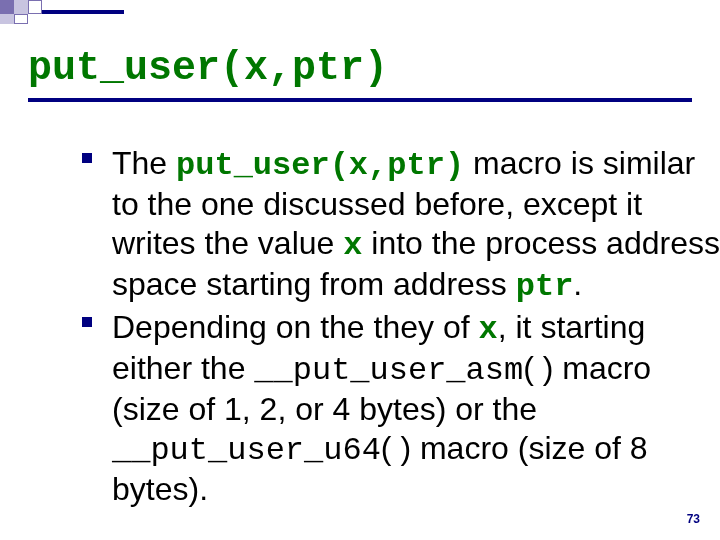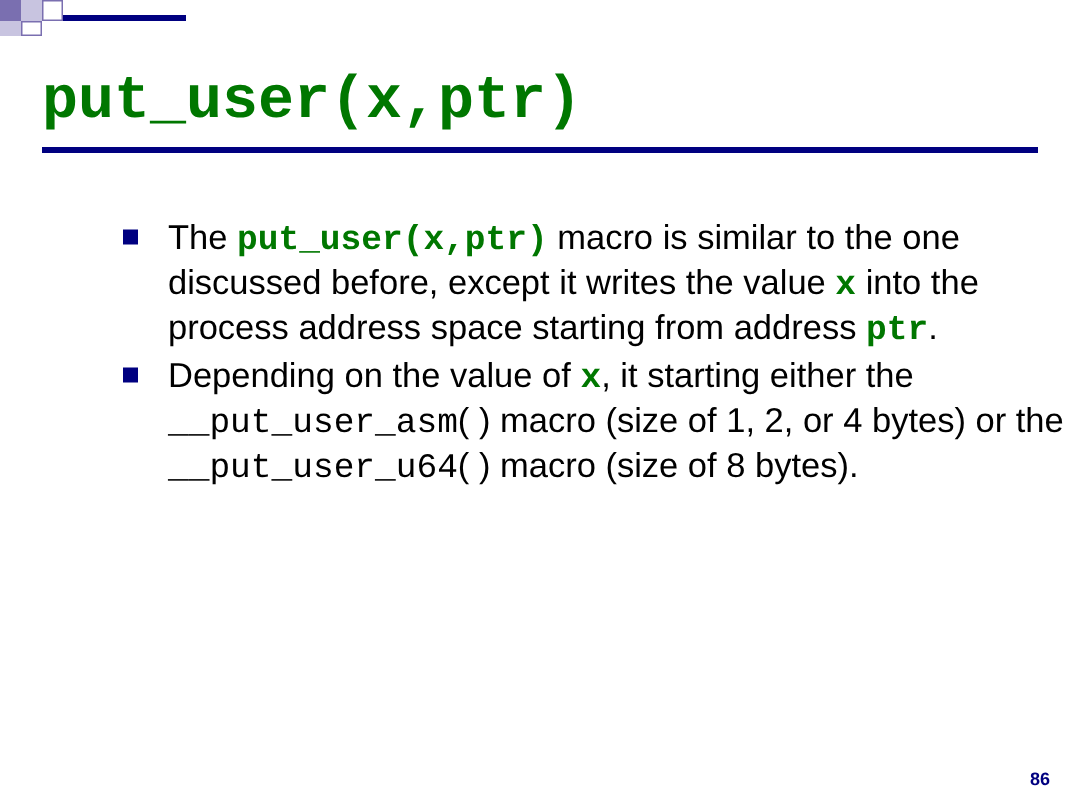--- a/index.html
+++ b/index.html
@@ -45,21 +45,21 @@
   .bullets {
     position: absolute;
     top: 128px;
     left: 40px;
     width: 640px;
   }
   .bullets li {
     list-style: none;
     position: relative;
     padding-left: 32px;
-    font-size: 23px;
+    font-size: 32px;
     line-height: 1.22;
     margin-bottom: 2px;
   }
   .bullets li::before {
     content: "";
     position: absolute;
     left: 2px;
     top: 9px;
     width: 10px;
     height: 10px;
@@ -94,16 +94,16 @@
   <div class="sq" style="left:0;top:14px;width:14px;height:10px;background:#c8c4e0;"></div>
   <div class="sq" style="left:14px;top:14px;width:14px;height:10px;border:1px solid #7a6fb0;"></div>
   <div class="sq" style="left:42px;top:10px;width:82px;height:4px;background:#000080;"></div>
 </div>
 
 <div class="title">put_user(x,ptr)</div>
 <div class="underline"></div>
 
 <ul class="bullets">
   <li><span>The </span><span class="code">put_user(x,ptr)</span><span> macro is similar to the one discussed before, except it writes the value </span><span class="code">x</span><span> into the process address space starting from address </span><span class="code">ptr</span><span>.</span></li>
-  <li><span>Depending on the value of </span><span class="code">x</span><span>, it starting either the </span><span class="codeblack">__put_user_asm</span><span>( ) macro (size of 1, 2, or 4 bytes) or the </span><span class="codeblack">__put_user_u64</span><span>( ) macro (size of 8 bytes).</span></li>
+  <li><span>Depending on the they of </span><span class="code">x</span><span>, it starting either the </span><span class="codeblack">__put_user_asm</span><span>( ) macro (size of 1, 2, or 4 bytes) or the </span><span class="codeblack">__put_user_u64</span><span>( ) macro (size of 8 bytes).</span></li>
 </ul>
 
-<div class="pagenum">86</div>
+<div class="pagenum">73</div>
 
 </body></html>

